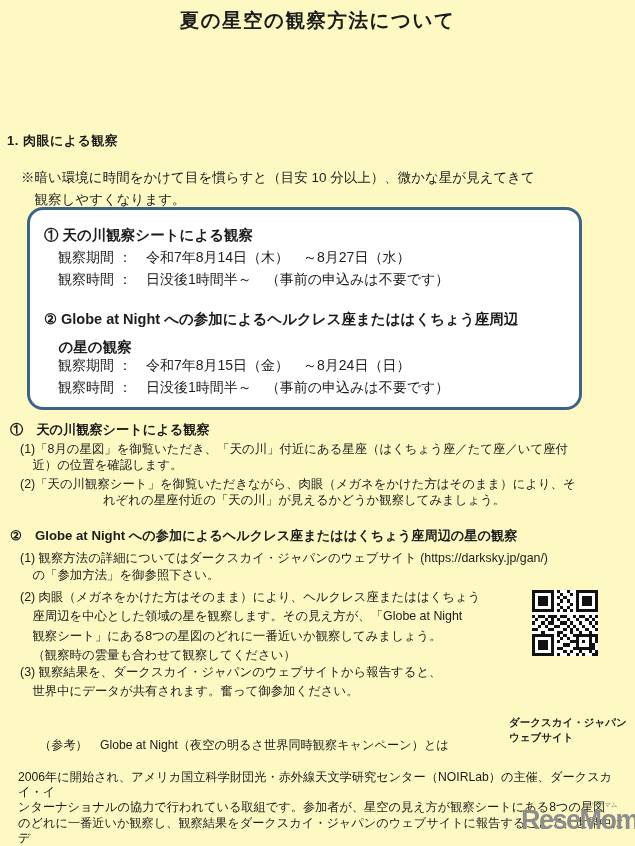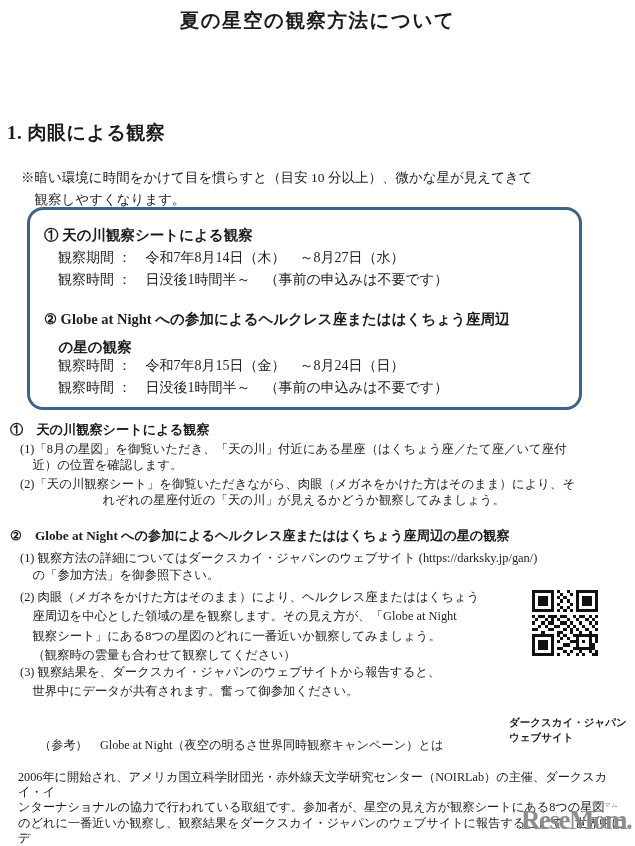--- a/index.html
+++ b/index.html
@@ -1,32 +1,32 @@
 <!DOCTYPE html>
 <html><head>
 <meta charset="utf-8">
 <style>
   html,body{margin:0;padding:0;background:#e8e8e8;}
   .page{
     position:relative;
     width:635px;height:846px;
     margin:0 auto;
-    background:#ffffff;
-    font-family:Liberation Serif, serif;
+    background:#fef9c3;
+    font-family:Liberation Sans, sans-serif;
     color:#1c1c1c;
     overflow:hidden;
   }
   .abs{position:absolute;}
   .pre{white-space:pre-line;}
 
   .title{top:7px;left:0;width:100%;text-align:center;font-size:19.5px;font-weight:bold;letter-spacing:1.5px;}
 
   .intro{top:71px;left:6px;width:624px;font-size:14px;line-height:20px;text-indent:15px;}
 
-  .s1h{top:120px;left:7px;font-size:19px;font-weight:bold;letter-spacing:0.5px;}
+  .s1h{top:132px;left:7px;font-size:13px;font-weight:bold;letter-spacing:0.5px;}
   .note{top:167px;left:21px;font-size:13.5px;line-height:22px;}
 
   .obsbox{top:207px;left:27px;width:555px;height:203px;border:3px solid #3c6389;border-radius:16px;box-sizing:border-box;background:#ffffff;}
   .bh{font-weight:bold;font-size:14.5px;}
   .br{font-size:14px;}
   .b1h{top:226px;left:44px;}
   .b1r1{top:249px;left:58px;}
   .b1r2{top:271px;left:58px;}
   .b2h{top:305px;left:44px;line-height:28px;}
   .b2r1{top:357px;left:58px;}
@@ -63,21 +63,21 @@
   <div class="abs note pre">※暗い環境に時間をかけて目を慣らすと（目安 10 分以上）、微かな星が見えてきて
 　観察しやすくなります。</div>
 
   <div class="abs obsbox"></div>
 
   <div class="abs bh b1h">① 天の川観察シートによる観察</div>
   <div class="abs br b1r1">観察期間 ：　令和7年8月14日（木）　～8月27日（水）</div>
   <div class="abs br b1r2">観察時間 ：　日没後1時間半～　（事前の申込みは不要です）</div>
   <div class="abs bh b2h pre">② Globe at Night への参加によるヘルクレス座またははくちょう座周辺
 　の星の観察</div>
-  <div class="abs br b2r1">観察時間 ：　令和7年8月15日（金）　～8月24日（日）</div>
+  <div class="abs br b2r1">観察期間 ：　令和7年8月15日（金）　～8月24日（日）</div>
   <div class="abs br b2r2">観察時間 ：　日没後1時間半～　（事前の申込みは不要です）</div>
 
   <div class="abs dh d1h">①　天の川観察シートによる観察</div>
   <div class="abs d-item d1i1 pre">(1)「8月の星図」を御覧いただき、「天の川」付近にある星座（はくちょう座／たて座／いて座付
 　近）の位置を確認します。</div>
   <div class="abs d-item d1i2 pre">(2)「天の川観察シート」を御覧いただきながら、肉眼（メガネをかけた方はそのまま）により、そ
 　れぞれの星座付近の「天の川」が見えるかどうか観察してみましょう。</div>
 
   <div class="abs dh d2h">②　Globe at Night への参加によるヘルクレス座またははくちょう座周辺の星の観察</div>
   <div class="abs d-item d2i1 pre">(1) 観察方法の詳細についてはダークスカイ・ジャパンのウェブサイト (https://darksky.jp/gan/)

